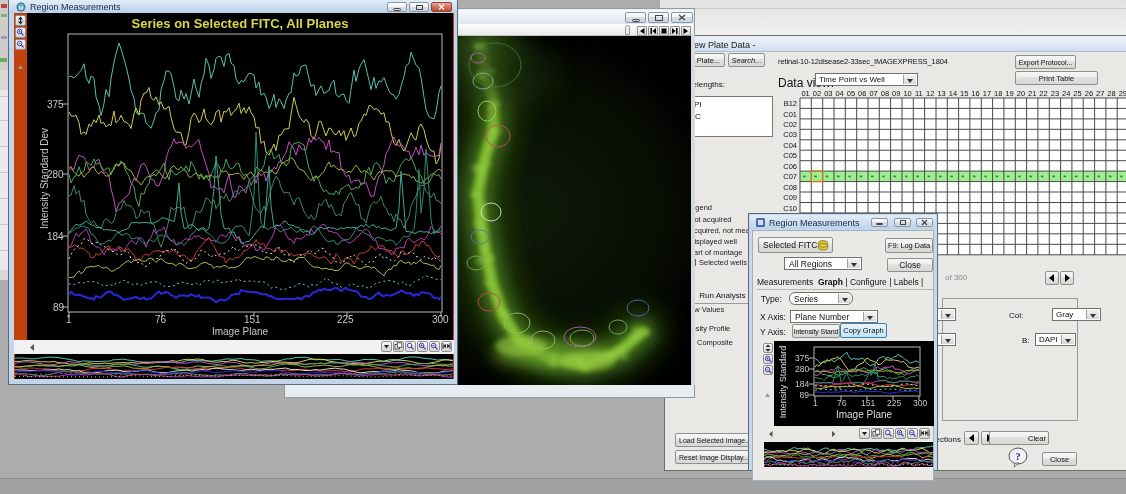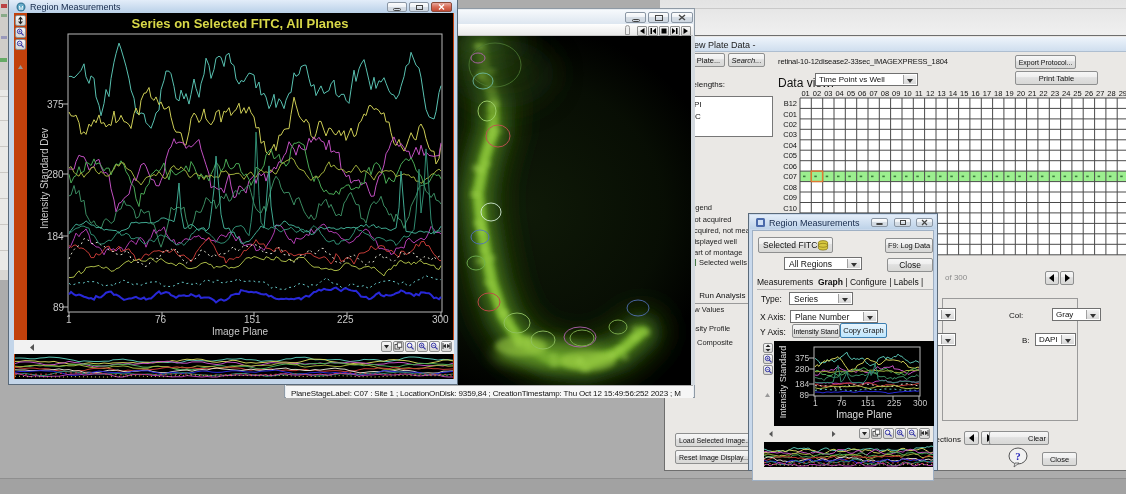--- a/index.html
+++ b/index.html
@@ -356,23 +356,20 @@
 <ellipse cx="201" cy="266" rx="11" ry="9" fill="none" stroke="#c04848" stroke-width="1" opacity="0.95"></ellipse>
 <ellipse cx="229" cy="287" rx="13" ry="10" fill="none" stroke="#90c060" stroke-width="1" opacity="0.9"></ellipse>
 <ellipse cx="255" cy="304" rx="12" ry="9" fill="none" stroke="#90c060" stroke-width="1" opacity="0.9"></ellipse>
 <ellipse cx="292" cy="301" rx="16" ry="10" fill="none" stroke="#b060b0" stroke-width="1" opacity="0.9"></ellipse>
 <ellipse cx="294" cy="302" rx="12" ry="8" fill="none" stroke="#80b050" stroke-width="1" opacity="0.9"></ellipse>
 <ellipse cx="330" cy="291" rx="9" ry="7" fill="none" stroke="#80b050" stroke-width="1" opacity="0.9"></ellipse>
 <ellipse cx="350" cy="272" rx="11" ry="8" fill="none" stroke="#5878c8" stroke-width="1" opacity="0.8"></ellipse>
    </svg>
  </div>
  <div class="abs" style="left:406px;top:27px;width:4px;height:349px;background:#d4dae0;"></div>
- <div class="abs" style="left:1px;top:376px;right:1px;height:13px;background:#f6f6f6;border-top:1px solid #adadad;">
-   <span style="position:absolute;left:5px;top:2.5px;font-size:8px;color:#111;white-space:nowrap;letter-spacing:-0.15px;">PlaneStageLabel: C07 : Site 1 ; LocationOnDisk: 9359,84 ; CreationTimestamp: Thu Oct 12 15:49:56:252 2023 ; M</span>
- </div>
 </div>
 
 <div class="abs" style="left:8px;top:0;width:450px;height:385px;background:#c3d5e9;border:1px solid #5a6a7a;border-top:none;">
  <div class="abs" style="left:0;top:0;right:0;height:13px;background:linear-gradient(#e3edf9,#b9d0e8);">
    <svg width="10" height="10" style="position:absolute;left:7px;top:1.5px;">
         <circle cx="5" cy="5" r="4.5" fill="#3a7a9a"></circle>
         <circle cx="5" cy="5" r="3.2" fill="#6ab0cc"></circle>
         <text x="5" y="7.6" text-anchor="middle" font-size="6" fill="#fff" font-family="Liberation Sans">M</text>
       </svg>
    <span style="position:absolute;left:21px;top:1.5px;font-size:9px;color:#15294a;">Region Measurements</span>
@@ -538,21 +535,21 @@
           <path d="M1.4 2.6 v5.5 a4.6 2 0 0 0 9.2 0 v-5.5" fill="#d8c840" stroke="#7a6a10" stroke-width="0.7"></path>
           <ellipse cx="6" cy="5.3" rx="4.6" ry="2" fill="none" stroke="#7a6a10" stroke-width="0.6"></ellipse>
         </svg>
   </div>
   <div class="btn" style="left:132px;top:7px;width:48px;height:15px;line-height:14px;font-size:7.5px;letter-spacing:-0.1px;">F9: Log Data</div>
   <div class="combo" style="left:31px;top:26px;width:78px;height:13px;line-height:12px;font-size:8.5px;"><span style="padding-left:4px;">All Regions</span><span class="ar"></span></div>
   <div class="btn" style="left:134px;top:27px;width:46px;height:14px;line-height:13px;font-size:8.5px;">Close</div>
   <div class="abs" style="left:4px;top:46px;width:176px;font-size:8.5px;color:#111;white-space:nowrap;">Measurements&nbsp; <b>Graph</b> | Configure | Labels |</div>
   <div class="abs" style="left:4px;top:58px;width:176px;height:1px;background:#b5b5b5;"></div>
   <div class="t8" style="left:8px;top:63px;font-size:8.5px;">Type:</div>
-  <div class="combo" style="left:36px;top:61px;width:64px;height:13px;line-height:12px;font-size:8.5px;"><span style="padding-left:4px;">Series</span><span class="ar"></span></div>
+  <div class="combo" style="left:36px;top:61px;width:64px;height:13px;line-height:12px;font-size:8.5px;border-radius:6px;"><span style="padding-left:4px;">Series</span><span class="ar"></span></div>
   <div class="t8" style="left:7px;top:81px;font-size:8.5px;">X Axis:</div>
   <div class="combo" style="left:37px;top:79px;width:88px;height:13px;line-height:12px;font-size:8.5px;"><span style="padding-left:4px;">Plane Number</span><span class="ar"></span></div>
   <div class="t8" style="left:7px;top:96px;font-size:8.5px;">Y Axis:</div>
   <div class="btn" style="left:39px;top:93px;width:48px;height:14px;line-height:13px;font-size:7px;letter-spacing:-0.1px;">Intensity Stand</div>
   <div class="abs" style="left:87px;top:92px;width:47px;height:15px;background:linear-gradient(#e8f4fc,#bee6fd);border:1px solid #3c7fb1;border-radius:2px;font-size:7.5px;text-align:center;line-height:14px;color:#111;">Copy Graph</div>
   <div class="btn" style="left:10px;top:112px;width:10px;height:10px;"><svg width="8" height="8">
           <path d="M4 0.5 L6.5 3 L1.5 3 Z M4 7.5 L6.5 5 L1.5 5 Z" fill="#222"></path>
         </svg></div>
   <div class="btn" style="left:10px;top:123px;width:10px;height:10px;"><svg width="8" height="8">
           <circle cx="3.6" cy="3.4" r="2.3" fill="none" stroke="#3a3aa8" stroke-width="1"></circle>

